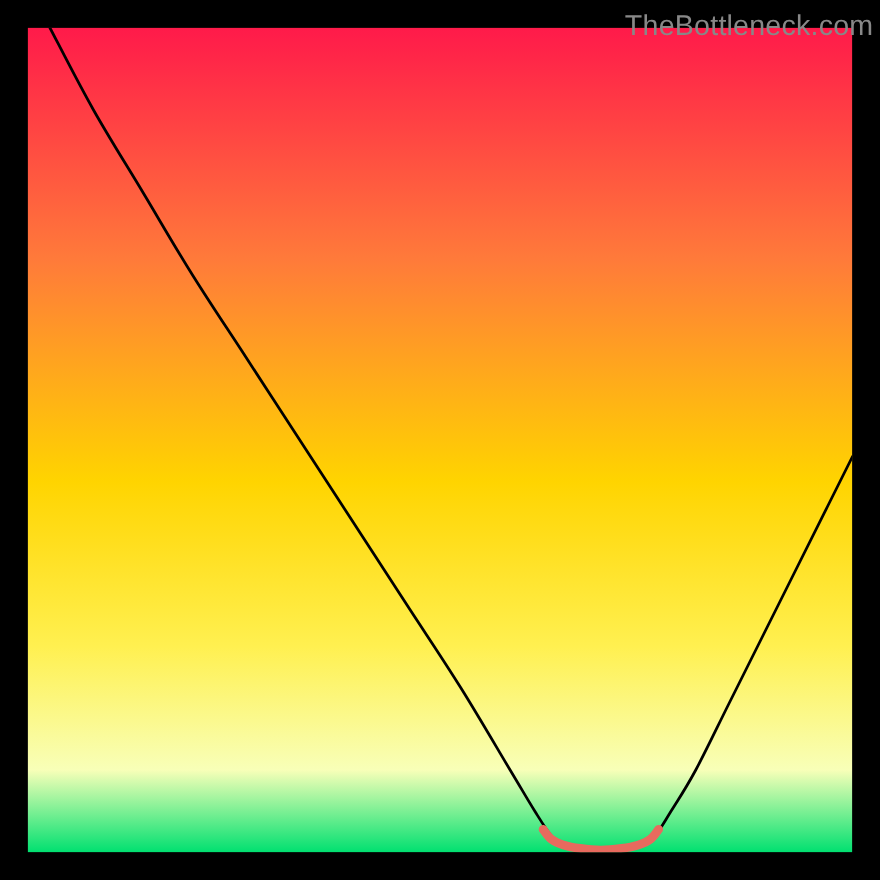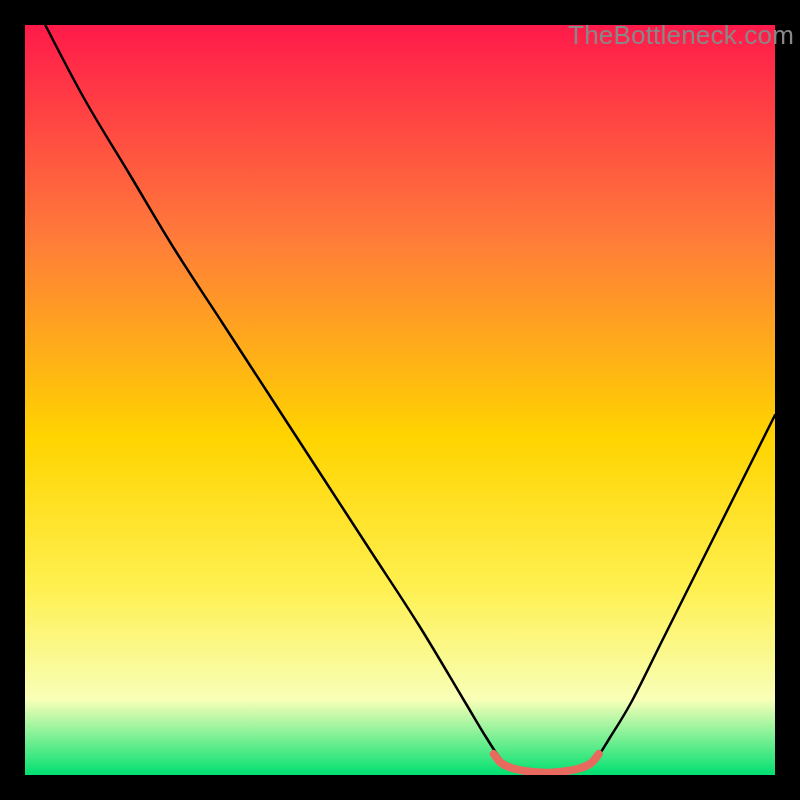--- a/index.html
+++ b/index.html
@@ -13,21 +13,21 @@
   .plot-area {
     position: absolute;
     left: 25px;
     top: 25px;
     width: 750px;
     height: 750px;
     overflow: hidden;
   }
   .watermark {
     position: absolute;
-    top: 20px;
+    top: 8px;
     right: 6px;
     font-family: Arial, Helvetica, sans-serif;
     font-size: 26px;
     font-weight: 500;
     color: #888;
     letter-spacing: 0.2px;
     z-index: 10;
   }
   svg { display: block; }
 </style>

